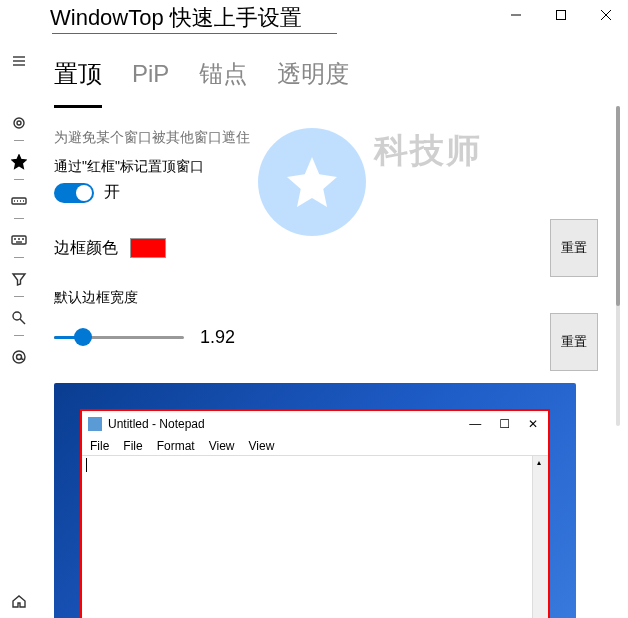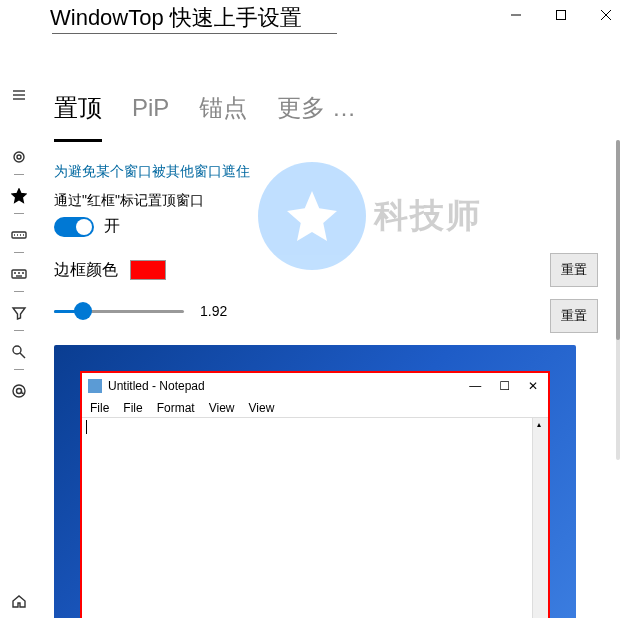--- a/index.html
+++ b/index.html
@@ -5,21 +5,21 @@
 * { margin: 0; padding: 0; box-sizing: border-box; }
 body {
   font-family: "Microsoft YaHei", "Segoe UI", sans-serif;
   background: #fff;
   color: #000;
   width: 628px;
   height: 618px;
   overflow: hidden;
   position: relative;
 }
-.app { display: flex; flex-direction: column; height: 100%; gap: 34px; }
+.app { display: flex; flex-direction: column; height: 100%; }
 .titlebar { display: flex; align-items: center; height: 36px; padding-left: 50px; }
 .titlebar-title { font-size: 22px; font-weight: 500; }
 .titlebar-underline { position:absolute; top:33px; left:52px; width:285px; height:1px; background:#666; }
 .window-controls { position: absolute; top: 0; right: 0; display: flex; }
 .win-btn { width: 45px; height: 30px; display: flex; align-items: center; justify-content: center; cursor: pointer; }
 .win-btn svg { width: 10px; height: 10px; }
 
 .body-row { display: flex; flex: 1; overflow: hidden; }
 .leftbar { width: 38px; display: flex; flex-direction: column; align-items: center; padding-top: 14px; gap: 4px; }
 .leftbar .sp { height: 8px; }
@@ -27,53 +27,53 @@
 .leftbar .ico svg { width:16px; height:16px; stroke:#333; fill:none; stroke-width:1.4; }
 .leftbar .ico.filled svg { fill:#000; stroke:#000; }
 .leftbar .dash { width:10px; height:1px; background:#999; margin:2px 0 6px; }
 .leftbar .home { margin-top:auto; margin-bottom:6px; }
 
 .main { flex:1; position:relative; padding: 22px 30px 0 16px; overflow:hidden; }
 .tabs { display:flex; gap:30px; align-items:baseline; font-size:24px; color:#888; margin-bottom:18px; user-select:none; }
 .tab { cursor:pointer; white-space:nowrap; }
 .tab.active { color:#000; font-weight:500; border-bottom:3px solid #000; padding-bottom:15px; }
 
-.desc { font-size:14px; color:#0369a1; line-height:1.6; margin-bottom:10px; }
+.desc { font-size:14px; color:#737373; line-height:1.6; margin-bottom:10px; }
 .section-label { font-size:14px; margin-top:10px; margin-bottom:6px; }
 
 .toggle-row { display:flex; align-items:center; gap:10px; margin:6px 0 16px; }
 .toggle { width:40px; height:20px; border-radius:10px; background:#0078d4; position:relative; cursor:pointer; }
 .toggle .knob { position:absolute; right:2px; top:2px; width:16px; height:16px; border-radius:50%; background:#fff; }
 
 .row { display:flex; align-items:center; gap:12px; margin-bottom:12px; }
 .color-swatch { width:36px; height:20px; background:#f00; border:1px solid #999; cursor:pointer; }
-.reset-btn { margin-left:auto; background:#eaeaea; border:1px solid #bbb; padding:7px 10px; font-size:13px; cursor:pointer; }
+.reset-btn { margin-left:auto; background:#eaeaea; border:1px solid #bbb; padding:19px 10px; font-size:13px; cursor:pointer; }
 
 .slider-wrap { display:flex; align-items:center; gap:16px; margin-bottom:10px; }
 .slider { position:relative; width:130px; height:18px; cursor:pointer; }
 .slider-track { position:absolute; top:8px; left:0; right:0; height:3px; background:#999; border-radius:2px; }
 .slider-fill { position:absolute; top:8px; left:0; width:22%; height:3px; background:#0078d4; border-radius:2px; }
 .slider-thumb { position:absolute; top:0; left:22%; transform:translateX(-50%); width:18px; height:18px; border-radius:50%; background:#0078d4; }
-.slider-value { font-size:14px; }
+.slider-value { font-size:18px; }
 
 .preview { margin-top:6px; width:522px; height:280px; background:linear-gradient(135deg,#0a3d91 0%,#1e5cc7 50%,#3b7de0 100%); position:relative; border-radius:2px; }
 .notepad { position:absolute; top:26px; left:26px; right:26px; bottom:0; background:#fff; border:2px solid #f00; display:flex; flex-direction:column; }
 .np-title { display:flex; align-items:center; height:26px; padding:0 6px; font-size:12px; gap:6px; }
 .np-ico { width:14px; height:14px; background:#5b9bd5; }
 .np-ctrl { margin-left:auto; display:flex; gap:18px; padding-right:4px; }
 .np-ctrl span { cursor:pointer; font-size:12px; }
 .np-menu { display:flex; gap:14px; padding:2px 8px; font-size:12px; border-bottom:1px solid #ddd;text-align:center; }
 .np-menu span { cursor:pointer; }
 .np-body { flex:1; display:flex; }
 .np-text { flex:1; padding:2px 4px; }
 .np-cursor { width:1px; height:14px; background:#000; }
 .np-scroll { width:16px; background:#f0f0f0; border-left:1px solid #ddd; position:relative; }
 .np-scroll-up { position:absolute; top:2px; left:4px; font-size:8px; }
 
-.watermark { position:absolute; top:92px; left:220px; display:flex; align-items:center; gap:8px; opacity:0.28; pointer-events:none;font-family:Liberation Serif, serif; }
+.watermark { position:absolute; top:92px; left:220px; display:flex; align-items:flex-start; gap:8px; opacity:0.28; pointer-events:none;font-family:Liberation Serif, serif; }
 .wm-badge { width:108px; height:108px; border-radius:50%; background:#1f8fff; display:flex; align-items:center; justify-content:center; }
 .wm-badge svg { width:60px; height:60px; fill:#fff; }
 .wm-text { display:flex; flex-direction:column; color:#555; }
 .wm-text .t1 { font-size:34px; font-weight:700; letter-spacing:2px; }
 .wm-text .t2 { font-size:16px; letter-spacing:1px; }
 
 .vscroll { position:absolute; top:70px; right:8px; width:4px; height:320px; background:#e0e0e0; border-radius:2px; }
 .vscroll-thumb { width:100%; height:200px; background:#a0a0a0; border-radius:2px; }
 </style>
 </head>
@@ -184,41 +184,42 @@
           </div>
         <div class="wm-text">
           <span class="t1">科技师</span>
         </div>
       </div>
 
       <div class="tabs">
         <span class="tab active">置顶</span>
         <span class="tab">PiP</span>
         <span class="tab">锚点</span>
-        <span class="tab">更多 …</span>
+        <span class="tab">透明度</span>
       </div>
 
       <div class="desc">
         <div>为避免某个窗口被其他窗口遮住</div>
       </div>
 
       <div class="section-label">通过"红框"标记置顶窗口</div>
       <div class="toggle-row">
         <div class="toggle">
             <div class="knob"></div>
           </div>
         <span>开</span>
       </div>
 
       <div class="row">
         <span>边框颜色</span>
         <div class="color-swatch"></div>
         <button class="reset-btn">重置</button>
       </div>
 
+      <div class="section-label">默认边框宽度</div>
       <div class="row">
         <div class="slider-wrap">
           <div class="slider">
             <div class="slider-track"></div>
             <div class="slider-fill"></div>
             <div class="slider-thumb"></div>
           </div>
           <span class="slider-value">1.92</span>
         </div>
         <button class="reset-btn">重置</button>

